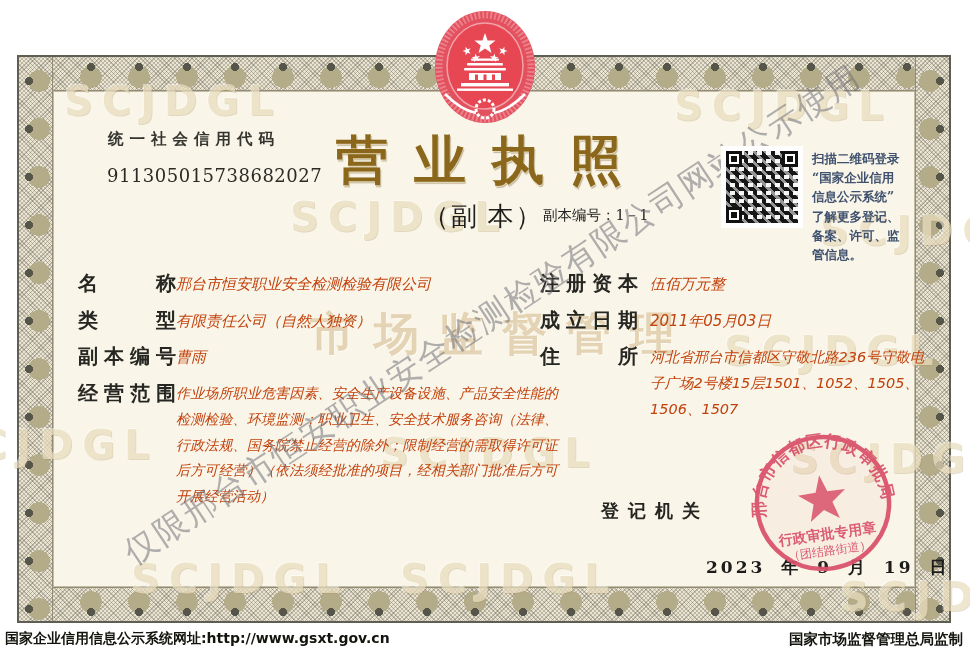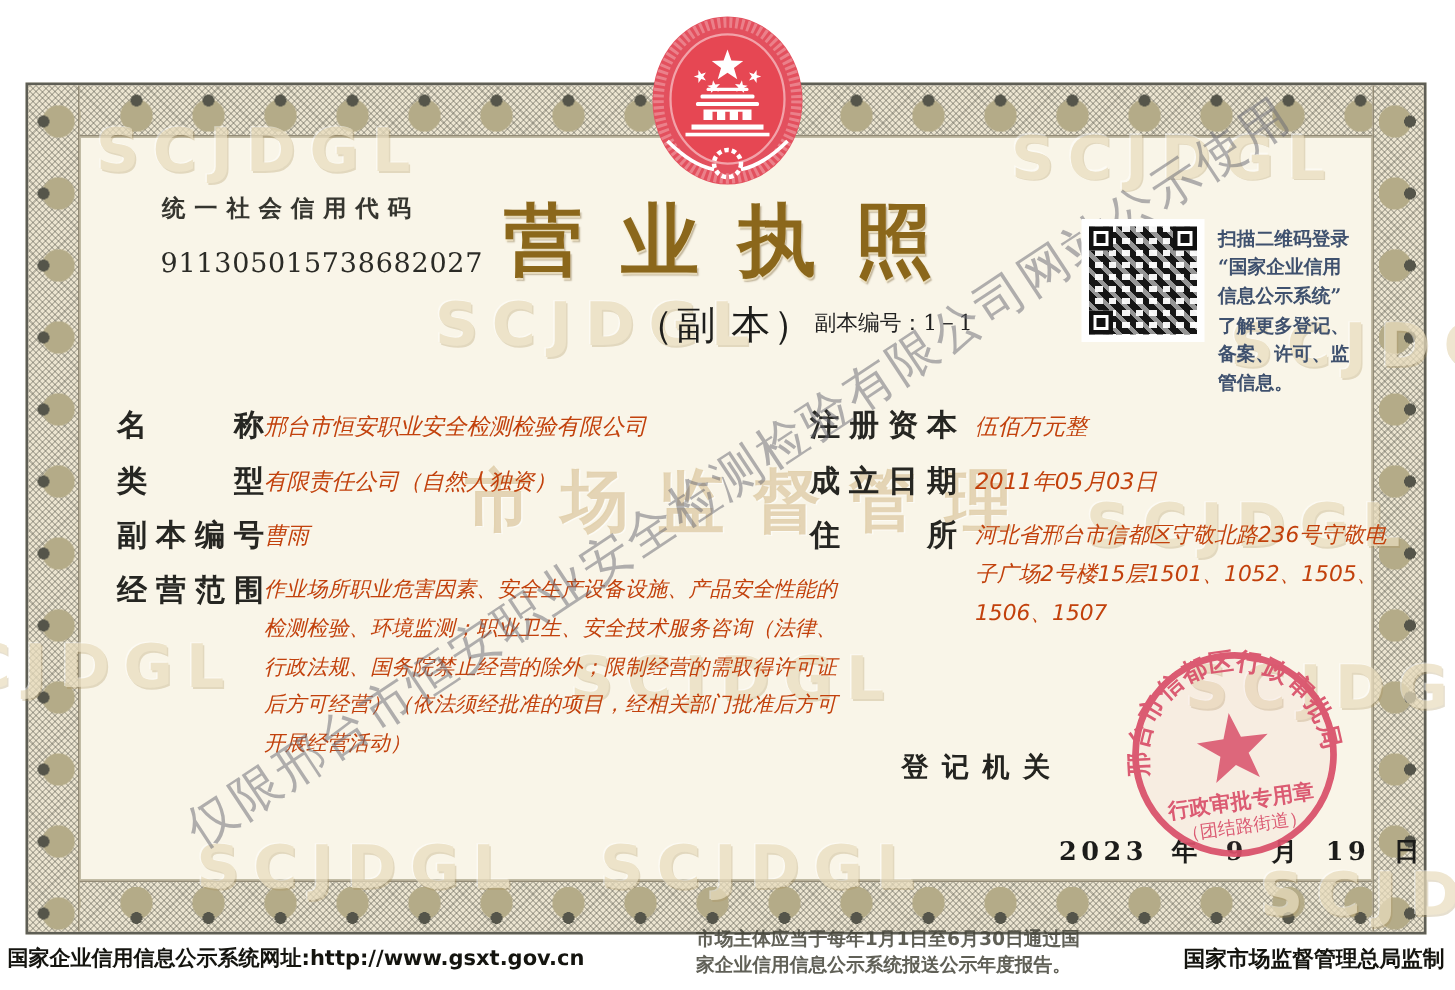--- a/index.html
+++ b/index.html
@@ -215,17 +215,15 @@
     </text>
     <text x="75" y="111" text-anchor="middle" font-size="14" fill="#d9506a" font-weight="bold" font-family="DejaVu Serif, Liberation Serif, serif">行政审批专用章</text>
     <text x="75" y="127" text-anchor="middle" font-size="12" fill="#d9506a" font-family="DejaVu Serif, Liberation Serif, serif">（团结路街道）</text>
   </svg>
 
   <div class="date">2023 年 9 月 19 日</div>
 
   <div class="wm-diag">仅限邢台市恒安职业安全检测检验有限公司网站公示使用</div>
 
   <div class="foot-left">国家企业信用信息公示系统网址:http://www.gsxt.gov.cn</div>
-  <div class="foot-mid">市场主体应当于每年1月1日至6月30日通过国
-家企业信用信息公示系统报送公示年度报告。</div>
   <div class="foot-right">国家市场监督管理总局监制</div>
 
 </div>
 
 </body></html>

